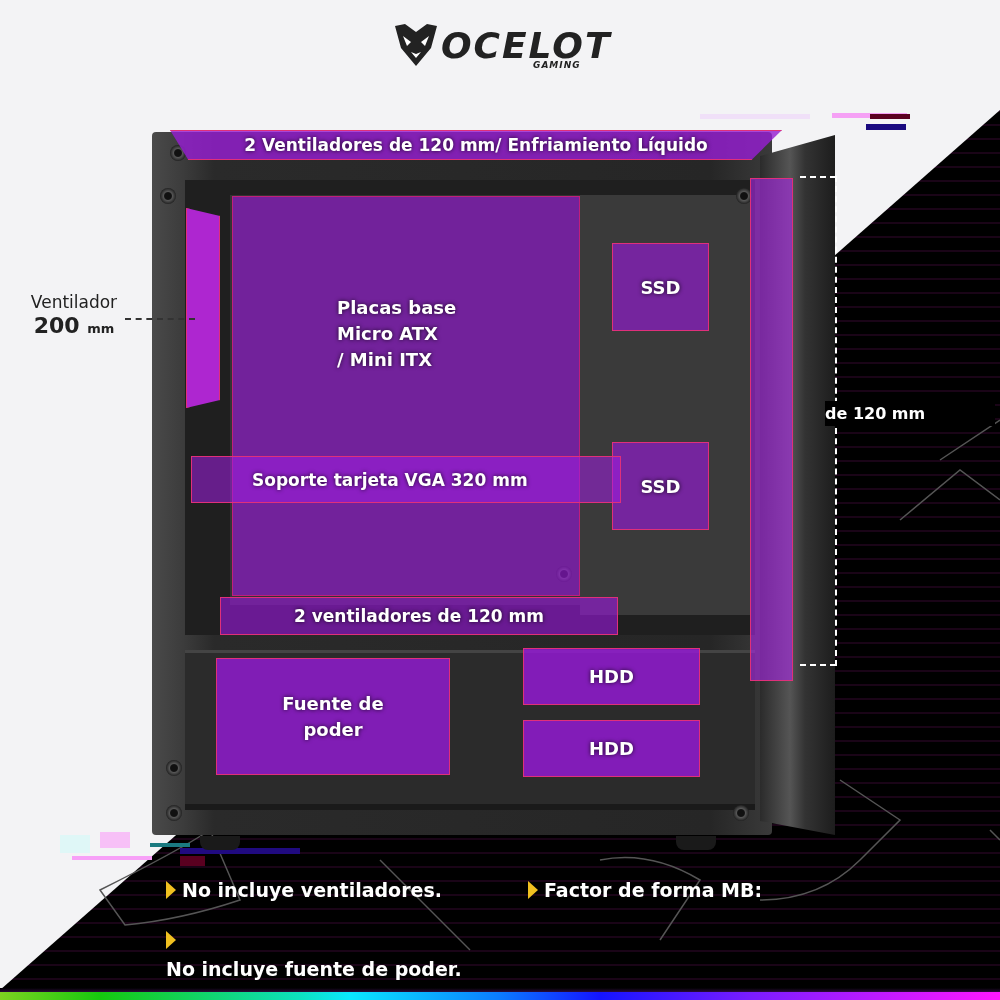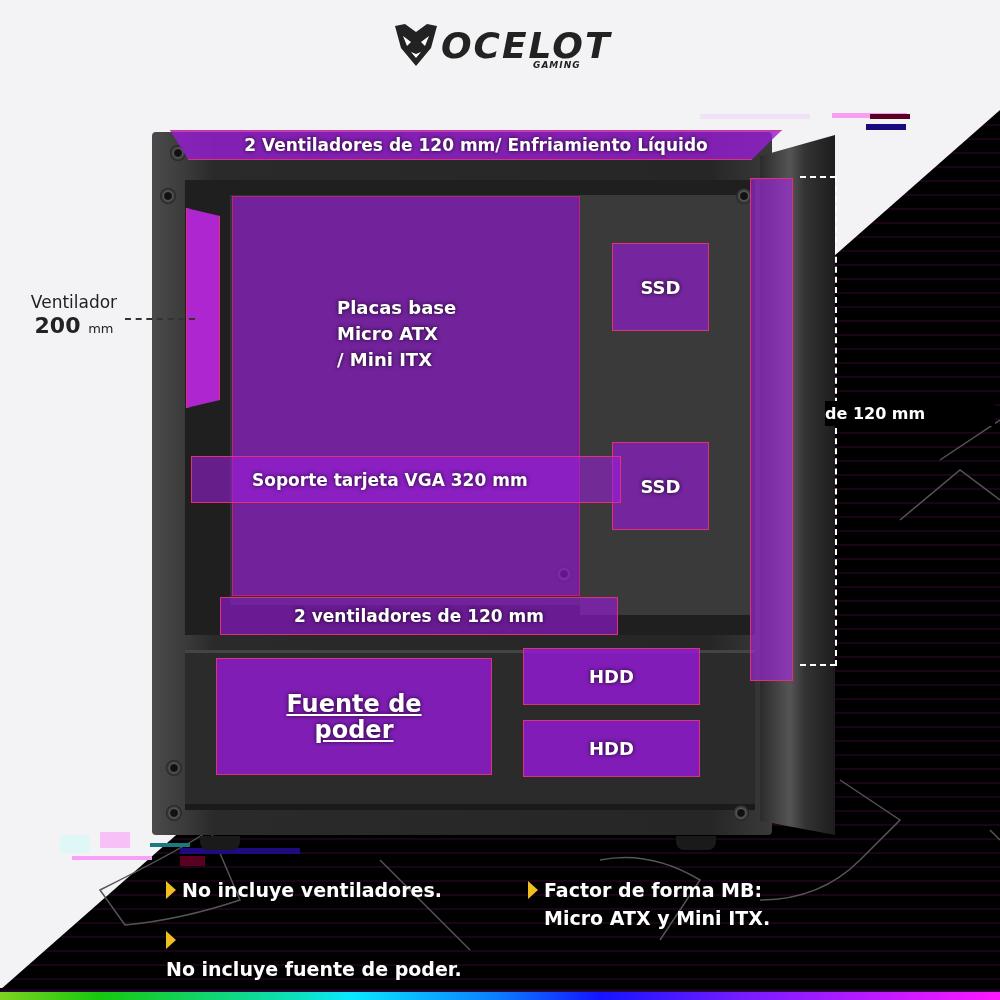--- a/index.html
+++ b/index.html
@@ -104,42 +104,41 @@
   .ov-vga {
     left: 191px; top: 456px; width: 430px; height: 47px;
     justify-content: flex-start; padding-left: 60px; font-size: 17px;
     background: rgba(160, 30, 225, 0.55);
   }
   .ov-fan-bottom {
     left: 220px; top: 597px; width: 398px; height: 38px;
     font-size: 17px;
   }
   .ov-psu {
-    left: 216px; top: 658px; width: 276px; height: 117px;
-    font-size: 24px; line-height: 26px;
+    left: 216px; top: 658px; width: 234px; height: 117px;
+    font-size: 18px; line-height: 26px;
     background: rgba(153, 25, 220, 0.78);
-    text-decoration: underline;
   }
   .ov-hdd1 { left: 523px; top: 648px; width: 177px; height: 57px; font-size: 18px; background: rgba(153,25,220,0.8); }
   .ov-hdd2 { left: 523px; top: 720px; width: 177px; height: 57px; font-size: 18px; background: rgba(153,25,220,0.8); }
   .ov-front { left: 750px; top: 178px; width: 43px; height: 503px; background: rgba(170, 40, 230, 0.62); }
   .ov-rear {
     left: 186px; top: 208px; width: 34px; height: 200px;
     background: rgba(200, 40, 240, 0.85);
     clip-path: polygon(0 0, 100% 4%, 100% 96%, 0 100%);
   }
 
   
   .callout-left {
     position: absolute; left: 24px; top: 291px; width: 100px;
     color: #222; text-align: center; font-family: "DejaVu Sans", sans-serif;
   }
   .callout-left .l1 { font-size: 17px; display: block; line-height: 22px; }
   .callout-left .l2 { font-size: 22px; font-weight: bold; display: block; line-height: 26px; }
-  .callout-left .l2 small { font-size: 13px; font-weight: normal; text-align: right; }
+  .callout-left .l2 small { font-size: 13px; font-weight: bold; text-align: right; }
   .dash-left {
     position: absolute; left: 125px; top: 318px; width: 70px; border-top: 2px dashed #333;
   }
   .dash-right-v {
     position: absolute; left: 835px; top: 176px; height: 490px; border-left: 2px dashed #fff;
   }
   .dash-right-t { position: absolute; left: 800px; top: 176px; width: 36px; border-top: 2px dashed #fff; }
   .dash-right-b { position: absolute; left: 800px; top: 664px; width: 36px; border-top: 2px dashed #fff; }
   .callout-right {
     position: absolute; left: 825px; top: 401px; width: 170px;
@@ -289,15 +288,14 @@
 <div class="bullet b2">
   <span class="tri"></span>
   <div class="txt">
       <span>No incluye fuente de poder.</span>
     </div>
 </div>
 <div class="bullet b3">
   <span class="tri"></span>
   <div class="txt">
     <span>Factor de forma MB:</span>
-    <span>Micro ATX y Mini ITX.</span>
   </div>
 </div>
 
 </body></html>

